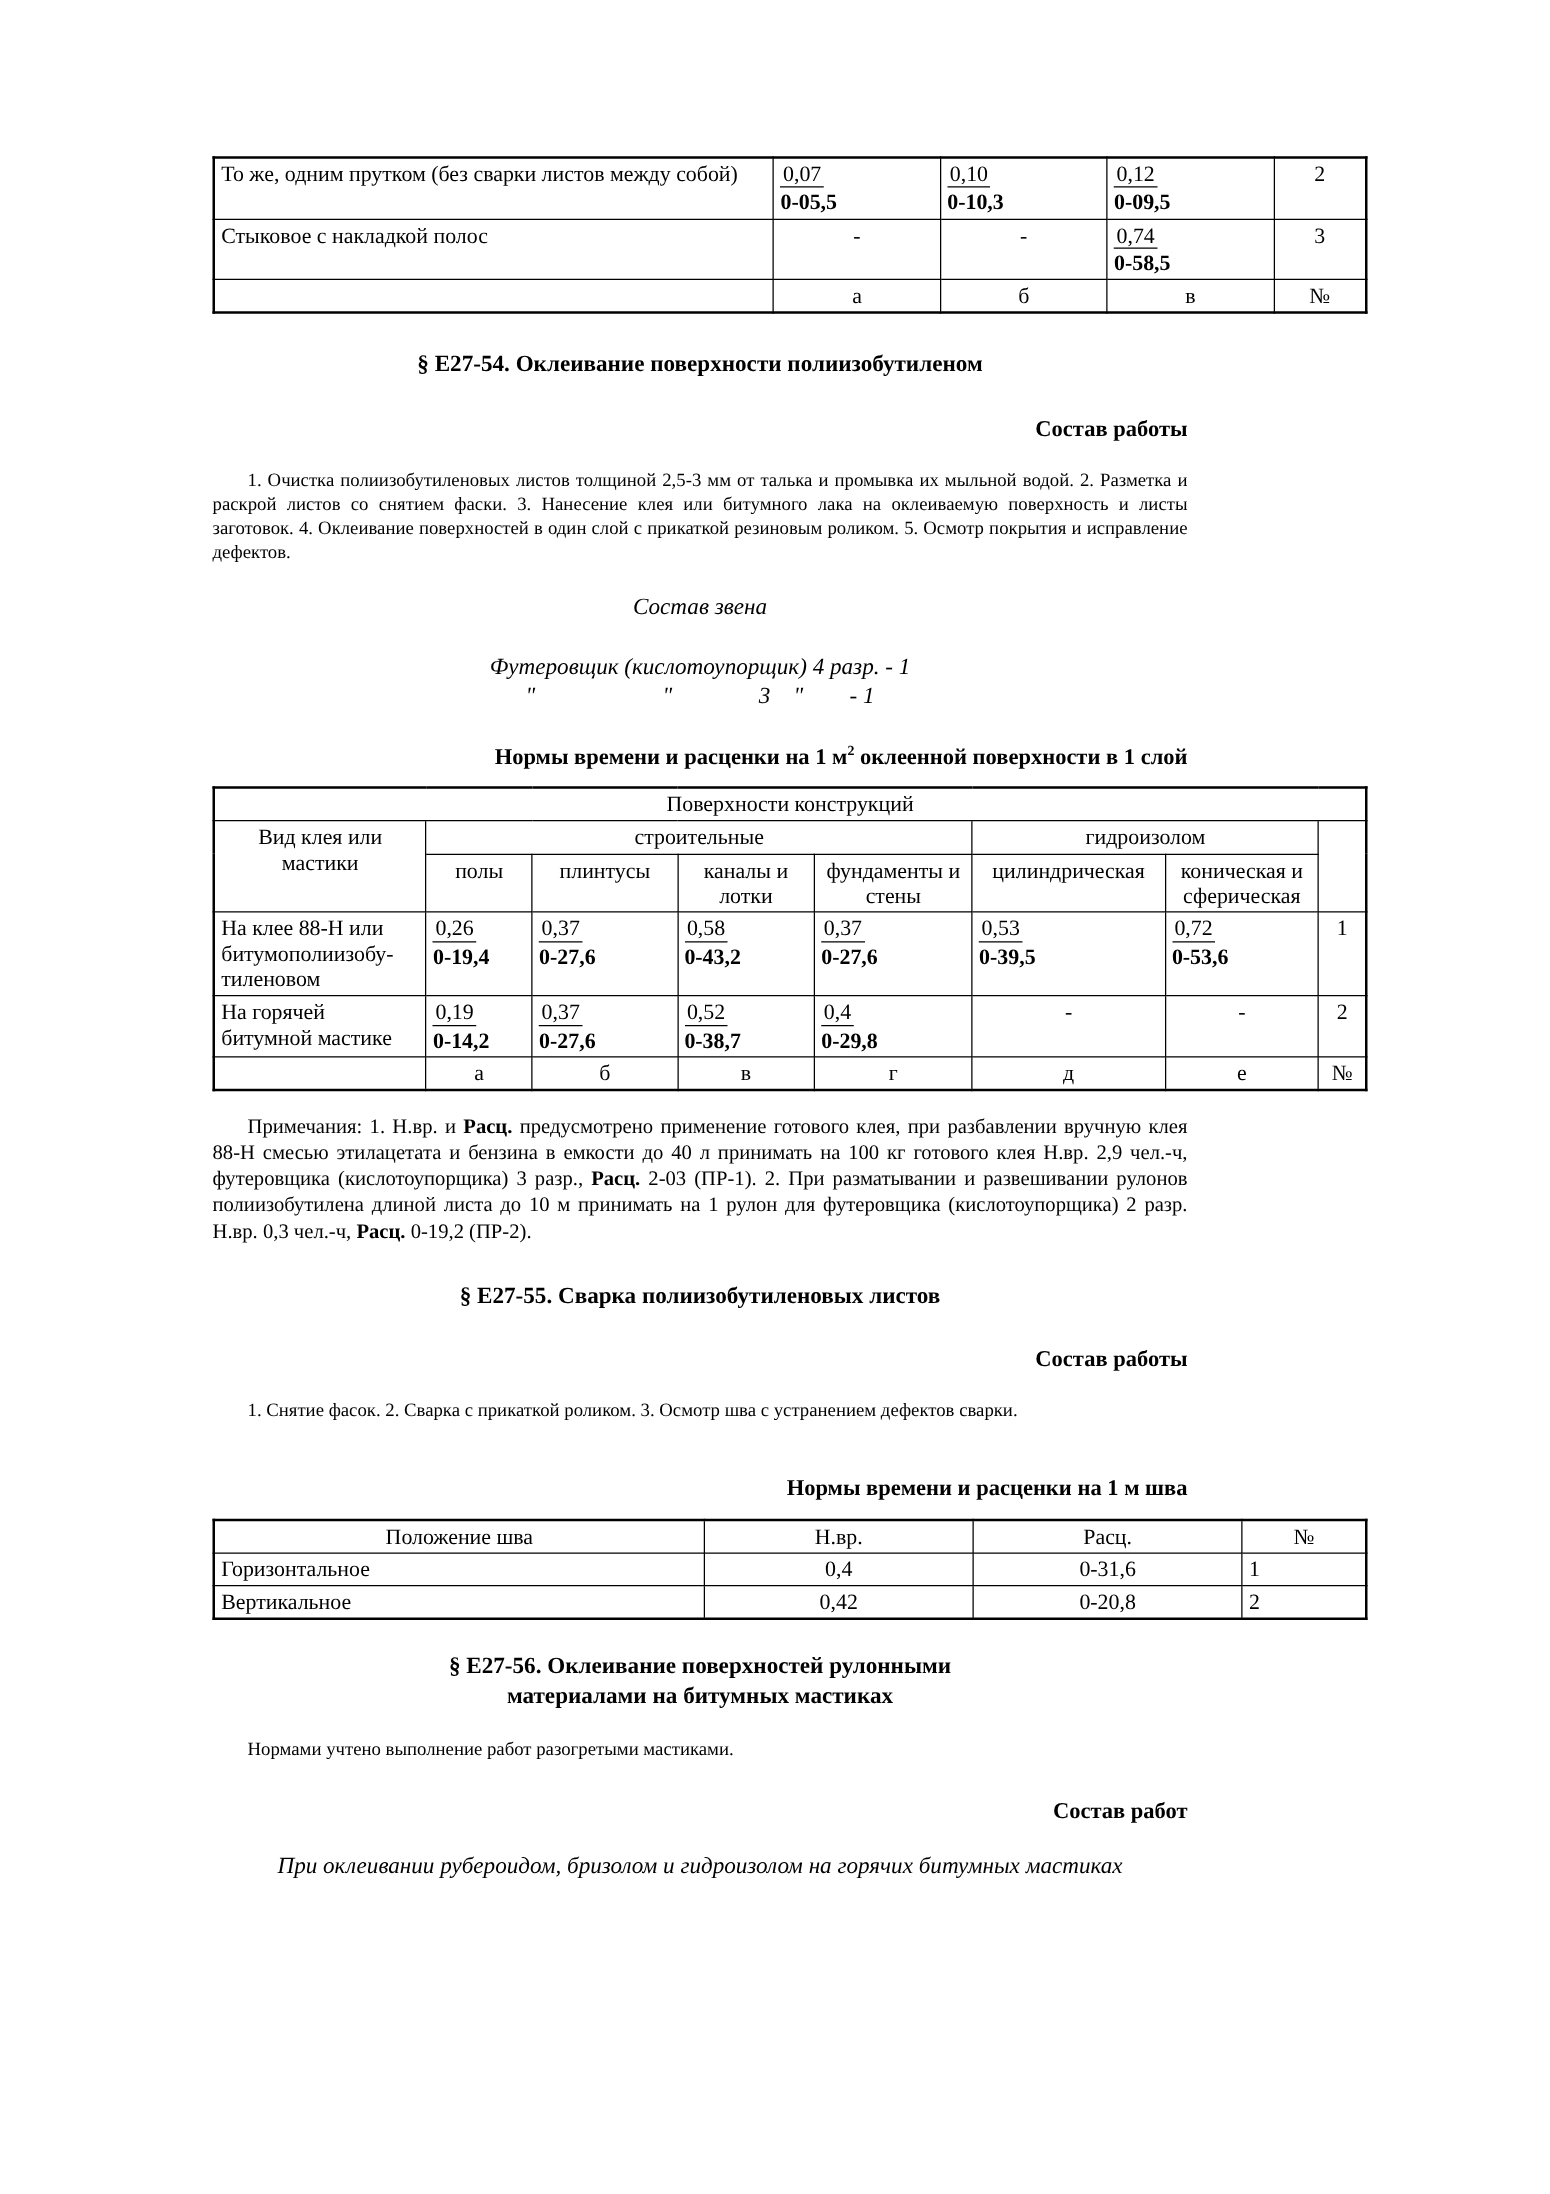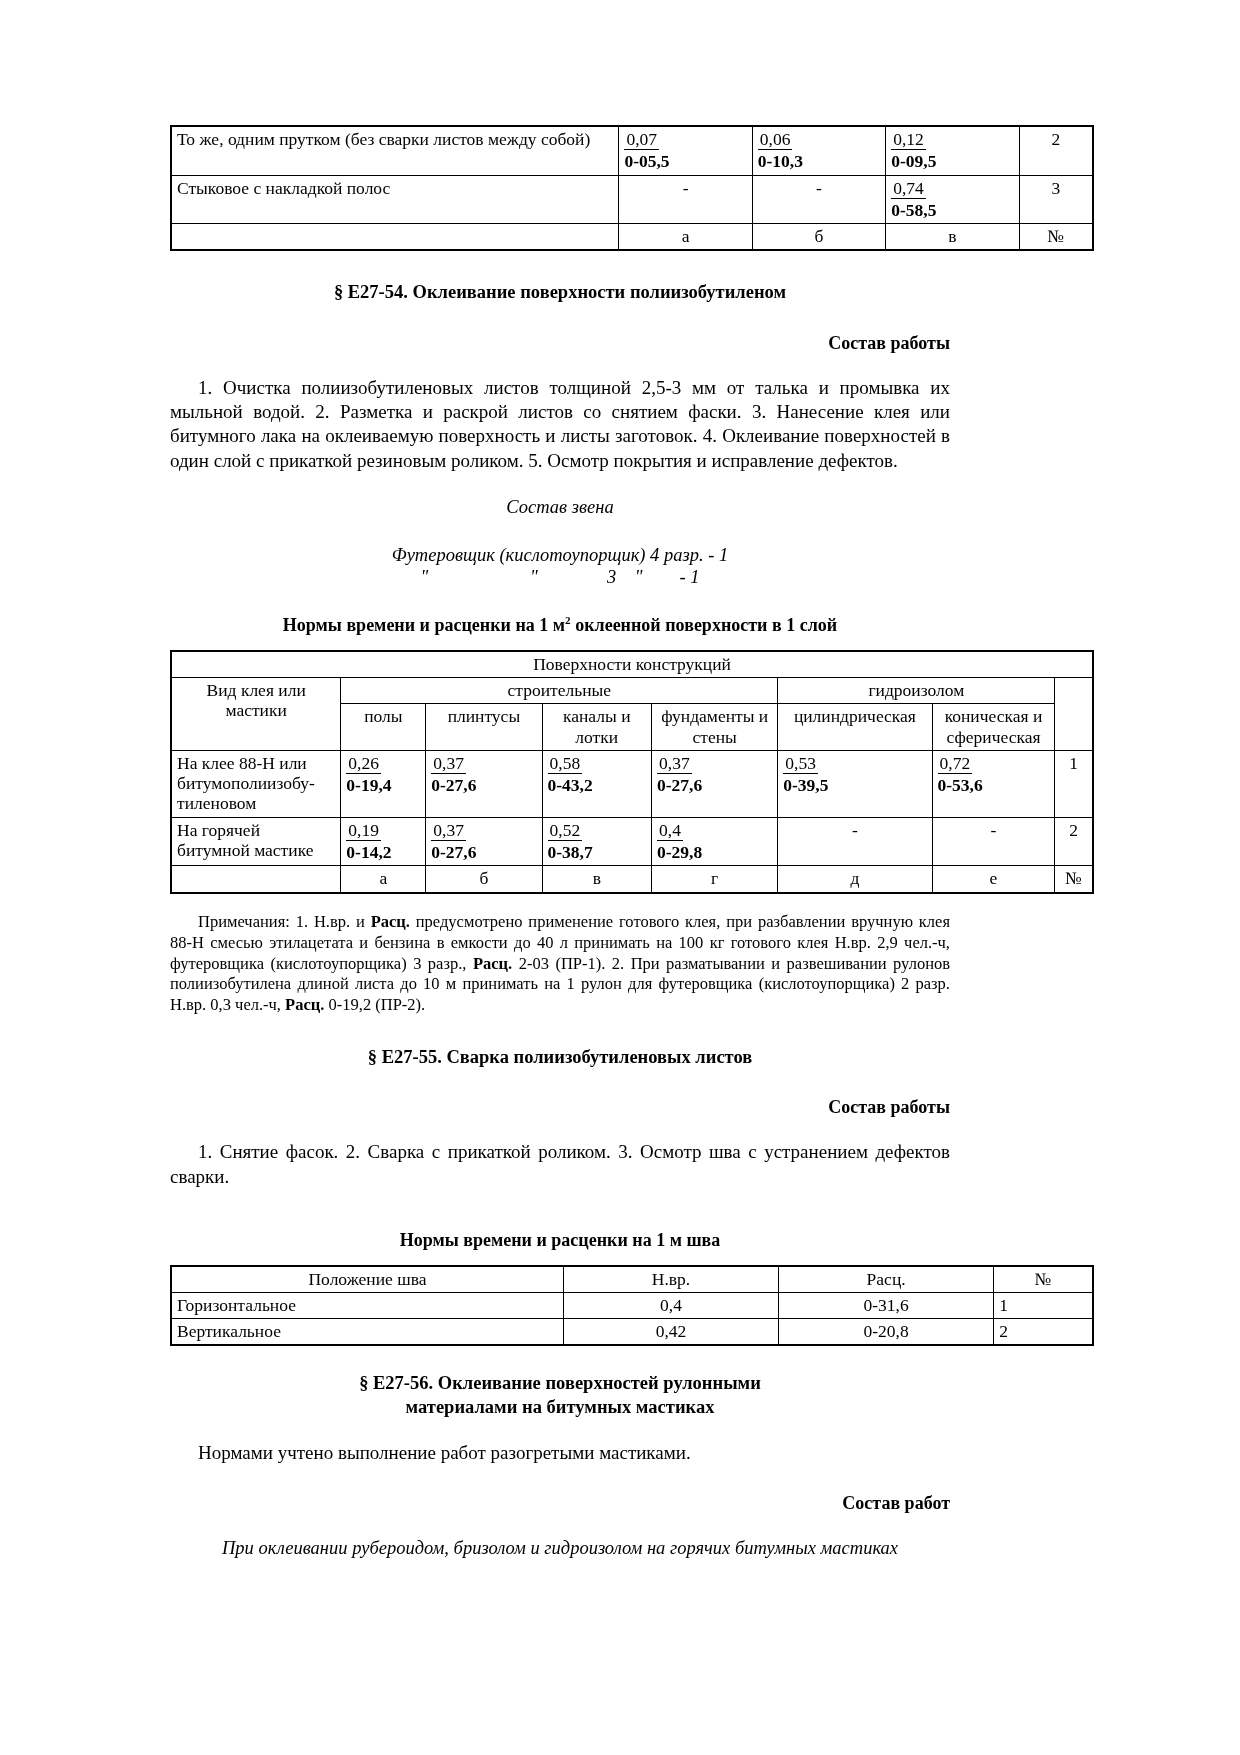--- a/index.html
+++ b/index.html
@@ -68,21 +68,21 @@
     margin: 30px 0 0 0;
     line-height: 1.25;
   }
   h3.sub {
     text-align: right;
     font-size: 18px;
     font-weight: bold;
     margin: 28px 0 0 0;
   }
   p.body {
-    font-size: 19px;
+    font-size: 15px;
     text-align: justify;
     text-indent: 28px;
     margin: 22px 0 0 0;
     line-height: 1.28;
     hyphens: none;
   }
   p.note {
     font-size: 16.5px;
     text-align: justify;
     text-indent: 28px;
@@ -96,21 +96,21 @@
     margin: 24px 0 0 0;
   }
   p.italic-center2 {
     text-align: center;
     font-style: italic;
     font-size: 18.5px;
     margin: 26px 0 0 0;
     line-height: 1.2;
   }
   h3.tabletitle {
-    text-align: center;
+    text-align: right;
     font-size: 18px;
     font-weight: bold;
     margin: 26px 0 12px 0;
     line-height: 1.3;
   }
   .crew-line2 {
     display: block;
     font-style: italic;
     font-size: 18.5px;
     white-space: pre;
@@ -132,21 +132,21 @@
       <col style="width:62px">
     </colgroup>
     <tbody>
       <tr>
         <td class="lft">То же, одним прутком (без сварки листов между собой)</td>
         <td class="num-cell">
           <span class="nv">0,07</span>
           <span class="rc">0-05,5</span>
         </td>
         <td class="num-cell">
-          <span class="nv">0,06</span>
+          <span class="nv">0,10</span>
           <span class="rc">0-10,3</span>
         </td>
         <td class="num-cell">
           <span class="nv">0,12</span>
           <span class="rc">0-09,5</span>
         </td>
         <td class="idx">2</td>
       </tr>
       <tr>
         <td class="lft">Стыковое с накладкой полос</td>

